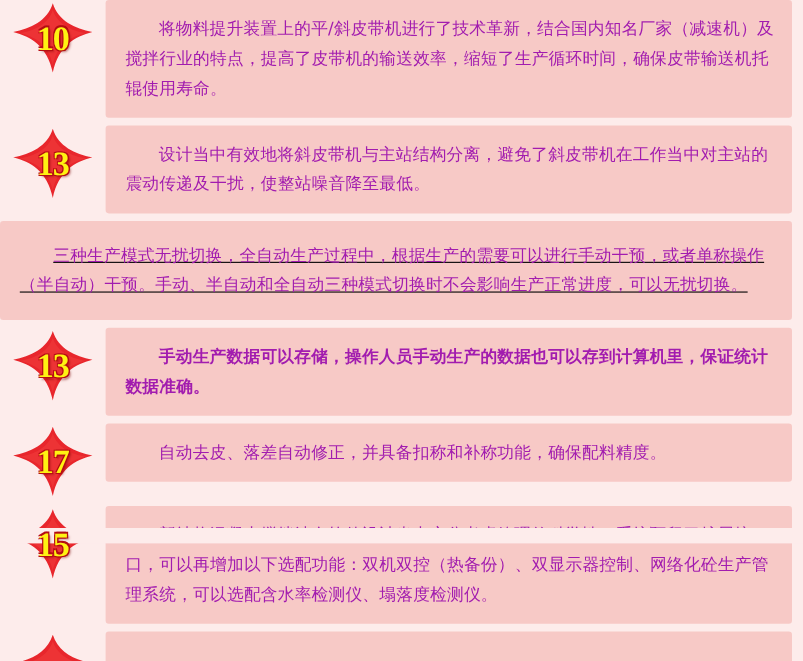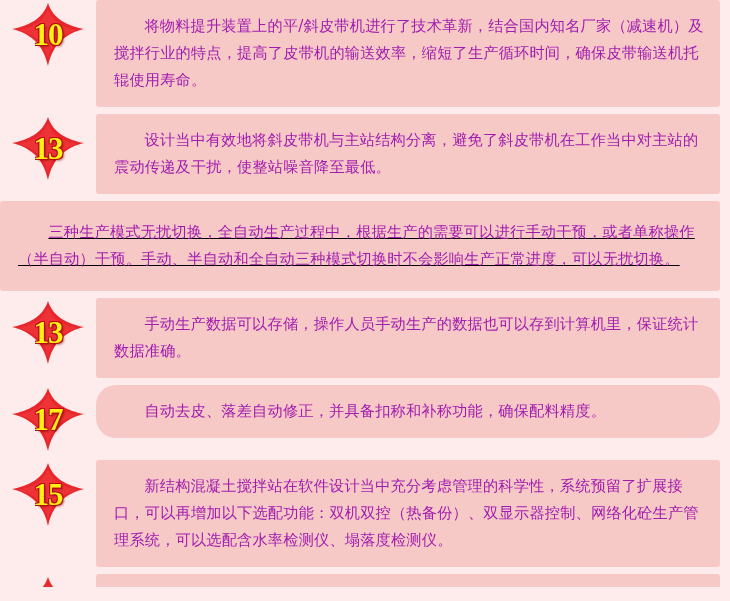--- a/index.html
+++ b/index.html
@@ -9,21 +9,21 @@
   body {
     width: 730px;
     height: 601px;
     background: #fdeceb;
     font-family: "Liberation Sans", sans-serif;
     overflow: hidden;
   }
   .page {
     position: relative;
     width: 730px;
-    height: 601px;
+    height: 494px;
     background: #fdeceb;
     box-sizing: border-box;
   }
   
   .left-rail {
     position: absolute;
     left: 0;
     top: 0;
     width: 96px;
     height: 601px;
@@ -93,22 +93,22 @@
     font-size: 15.2px;
     line-height: 27px;
     color: #a21caf;
     text-indent: 2em;
     letter-spacing: 0.2px;
     word-break: break-all;
   }
   .item-1 .body { min-height: 82px; }
   .item-2 .body { min-height: 62px; }
   .item-3 .body { min-height: 90px; text-decoration: underline; }
-  .item-4 .body { min-height: 62px; }
-  .item-5 .body { min-height: 48px; border-radius: 20px; }
+  .item-4 .body { min-height: 62px; font-weight: bold; }
+  .item-5 .body { min-height: 48px; }
   .item-6 .body { min-height: 90px; }
   .item-7 .body { min-height: 62px; }
   .bottom-strip {
     position: absolute;
     left: 0;
     bottom: 0;
     width: 730px;
     height: 14px;
     background: #fdeceb;
   }

